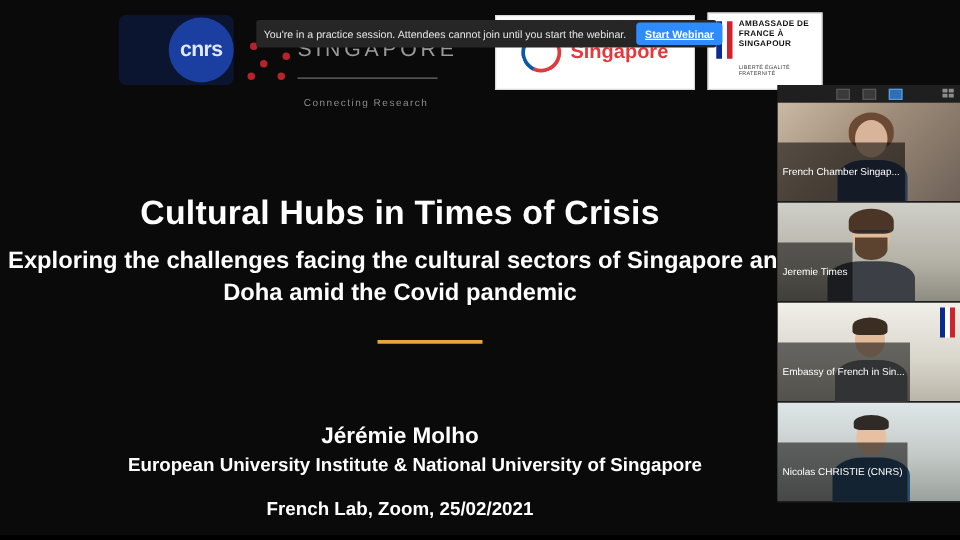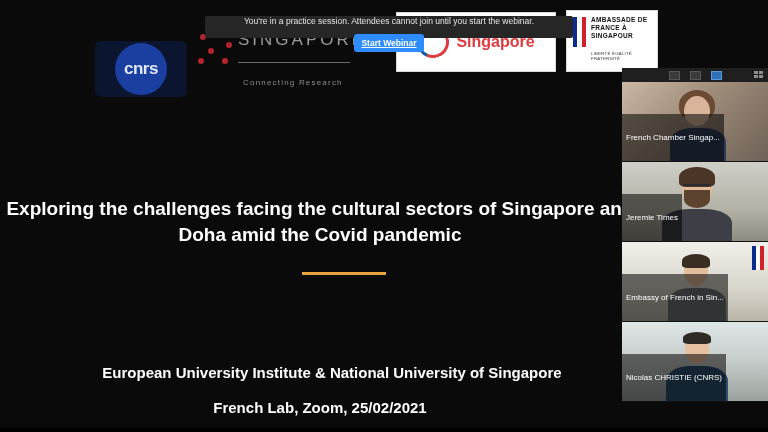--- a/index.html
+++ b/index.html
@@ -37,22 +37,21 @@
     height: 66px;
   }
   .logo-cnrs {
     position: absolute;
     left: 95px; top: 8px;
     width: 92px; height: 56px;
     border-radius: 6px;
     background: #0b1530;
     display: flex;
     align-items: center;
-    justify-content: center;
-    margin-top: 29px;
+    justify-content: flex-end;
   }
   .logo-cnrs .disc {
     width: 52px; height: 52px;
     border-radius: 50%;
     background: #1b3fa0;
     display: flex;
     align-items: center;
     justify-content: center;
     color: #dfe8ff;
     font-size: 17px;
@@ -162,21 +161,20 @@
     position: absolute;
     left: 205px; top: 16px;
     width: 368px; height: 22px;
     background: #262626;
     border-radius: 2px;
     display: flex;
     align-items: center;
     padding: 0 6px;
     box-sizing: border-box;
     gap: 8px;
-    flex-direction: column;
   }
   .practice-banner .pb-text {
     color: #e6e6e6;
     font-size: 8.5px;
     white-space: nowrap;
     flex: 1;
   }
   .start-webinar-btn {
     background: #2d8cff;
     color: #ffffff;
@@ -391,22 +389,24 @@
         <div class="amb-sub">Liberté Égalité Fraternité</div>
       </div>
 
     </div>
 
     <div class="practice-banner">
       <span class="pb-text">You're in a practice session. Attendees cannot join until you start the webinar.</span>
       <button class="start-webinar-btn">Start Webinar</button>
     </div>
 
+    <div class="slide-title">Cultural Hubs in Times of Crisis</div>
     <div class="slide-subtitle">Exploring the challenges facing the cultural sectors of Singapore and Doha amid the Covid pandemic</div>
     <div class="divider"></div>
+    <div class="author">Jérémie Molho</div>
     <div class="affiliation">European University Institute &amp; National University of Singapore</div>
     <div class="event">French Lab, Zoom, 25/02/2021</div>
   </div>
 
   <div class="video-panel">
 
     <div class="panel-toolbar">
       <span class="tb-btn"></span>
       <span class="tb-btn"></span>
       <span class="tb-btn accent"></span>

